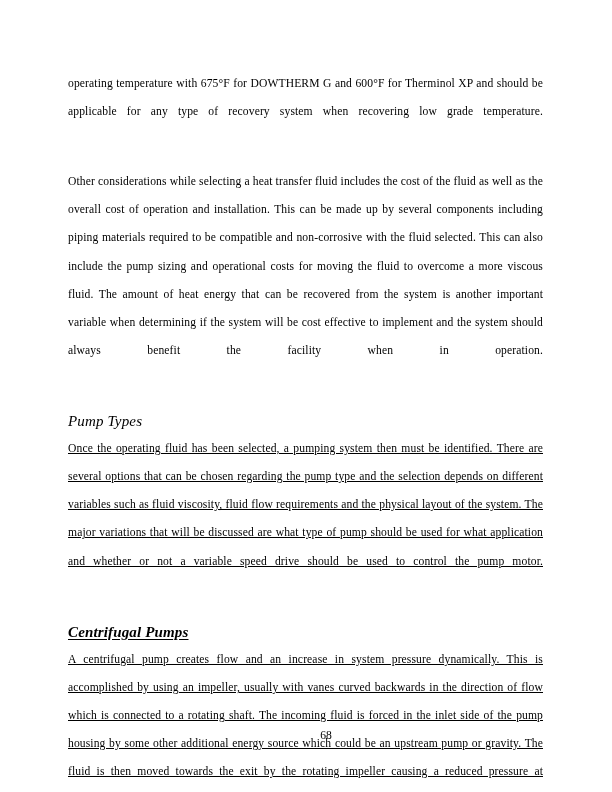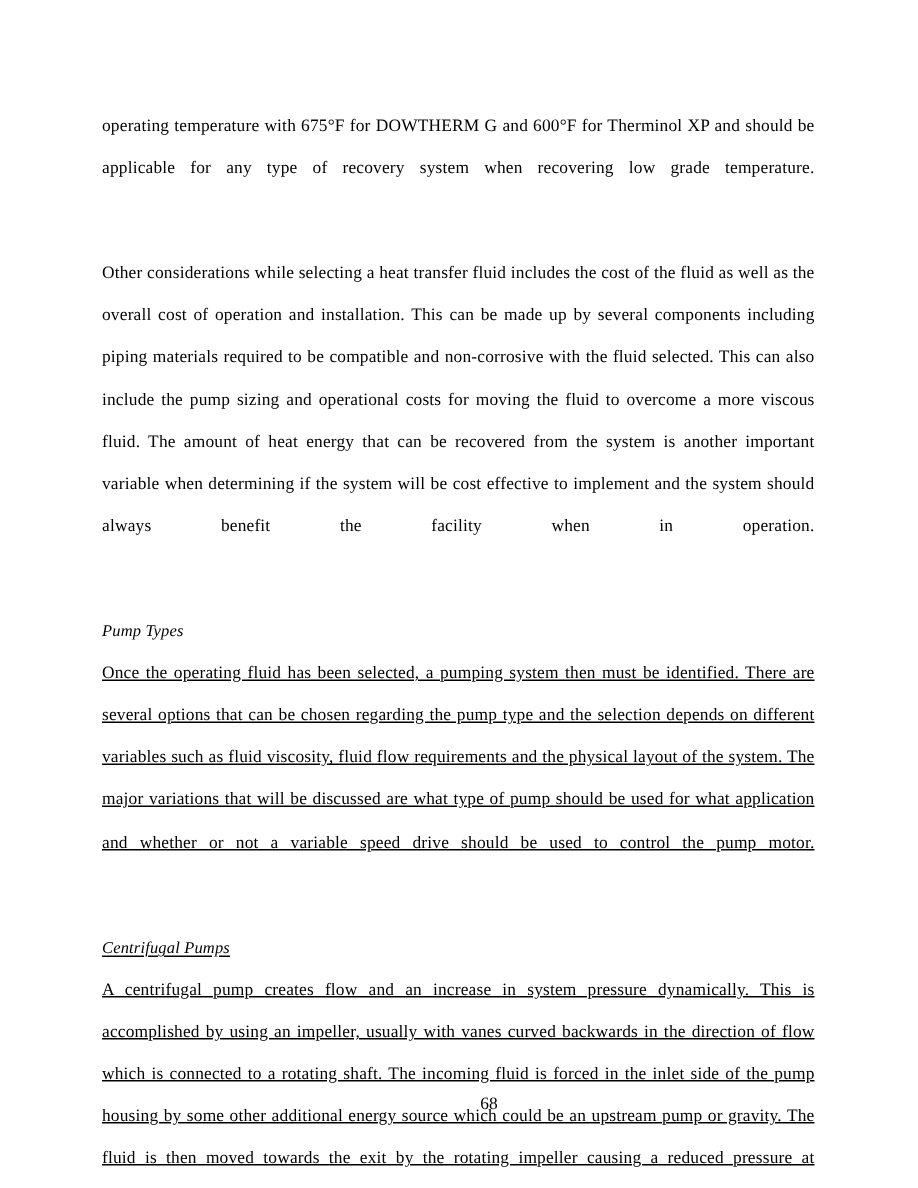--- a/index.html
+++ b/index.html
@@ -40,30 +40,31 @@
   }
   
   p.para::after {
     content: "";
     display: inline-block;
     width: 100%;
   }
   h2.heading {
     margin: 0;
     padding: 0;
-    font-size: 11px;
+    font-size: 15px;
     line-height: 28.1px;
     font-weight: normal;
     font-style: italic;
     text-align: left;
     letter-spacing: 0.01em;
   }
   h2.heading.underlined span.htext {
     text-decoration: underline;
     text-underline-offset: 2px;
+    font-weight: bold;
   }
   .heading-block {
     margin: 14px 0 0 0;
   }
   .heading-block.tight {
     margin-top: 11px;
   }
   .after-heading {
     margin-top: 14px;
     text-decoration: underline;

